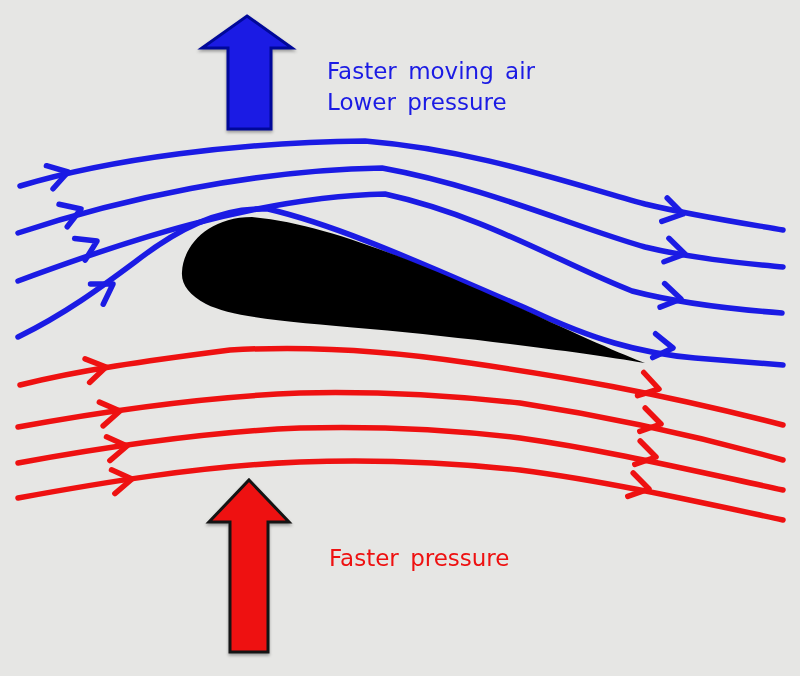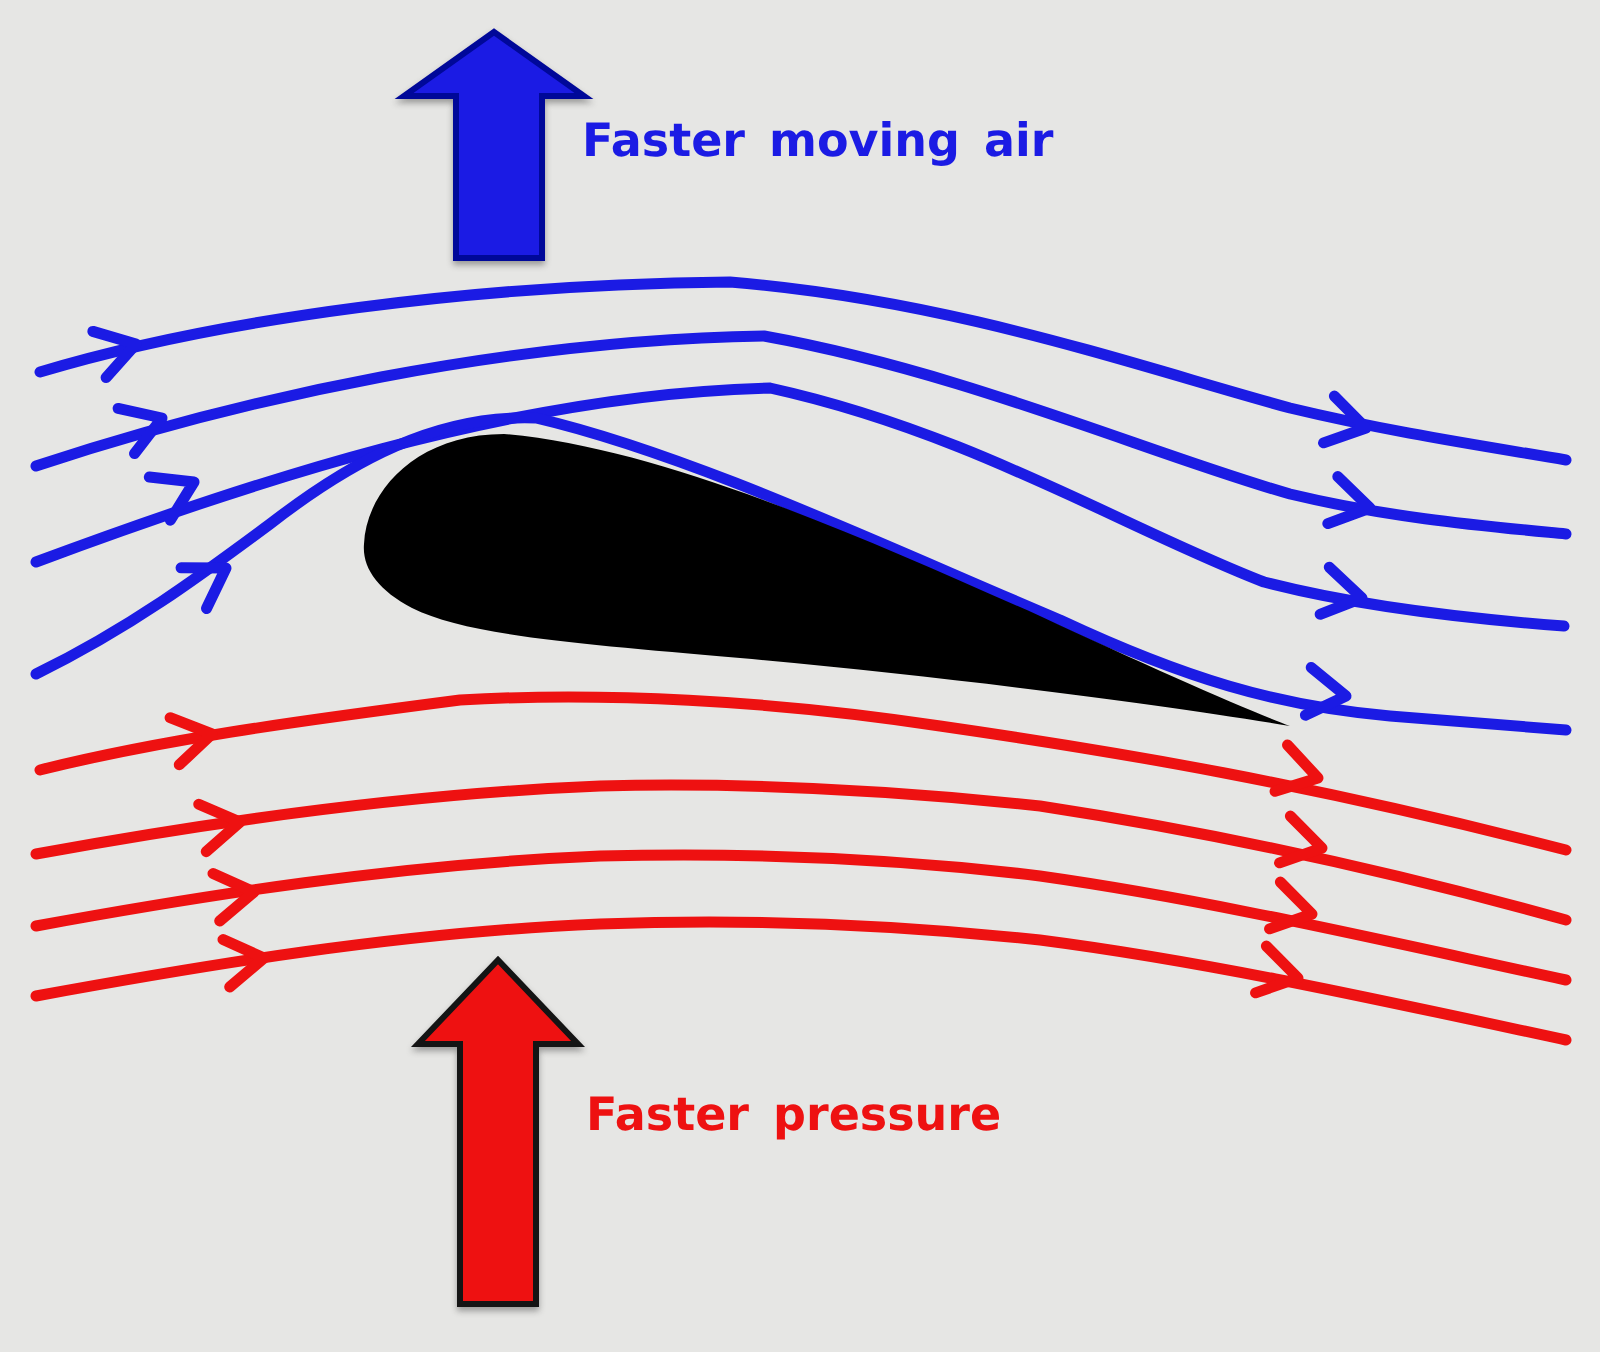--- a/index.html
+++ b/index.html
@@ -61,27 +61,28 @@
   }
   .big-arrow-red {
     fill: var(--slow-air, #ee1111);
     stroke: var(--slow-air-outline, #141414);
     stroke-width: 3;
     stroke-linejoin: miter;
     filter: drop-shadow(0px 2px 1.5px rgba(60,60,60,0.45));
   }
   .caption {
     position: absolute;
-    font-weight: bold;
+    font-weight: normal;
     font-size: 23px;
     line-height: 31px;
     letter-spacing: 0px;
     word-spacing: 4px;
     white-space: nowrap;
     user-select: none;
+    margin-left: 36px;
   }
   .caption.blue { color: var(--fast-air, #1b1be4); left: 291px; top: 56px; }
   .caption.red  { color: var(--slow-air, #ee1111); left: 293px; top: 543px; }
 </style>
 </head>
 <body>
 
 <div class="stage">
 
   <svg class="diagram" viewBox="0 0 800 676" aria-hidden="true">
@@ -127,19 +128,20 @@
              C 580 352, 470 338, 370 329
              C 290 322, 234 318, 206 304
              C 189 295, 181 284, 182 272 Z"></path>
 
     <polygon class="big-arrow-blue" points="247,16 292,48 271,48 271,129 228,129 228,48 202,48"></polygon>
     <polygon class="big-arrow-red" points="249,480 289,522 268,522 268,652 230,652 230,522 209,522"></polygon>
   </svg>
 
   <div class="caption blue">
     <div>Faster moving air</div>
+    <div>Lower pressure</div>
   </div>
 
   <div class="caption red">
     <div>Faster pressure</div>
   </div>
 
 </div>
 
 </body></html>

